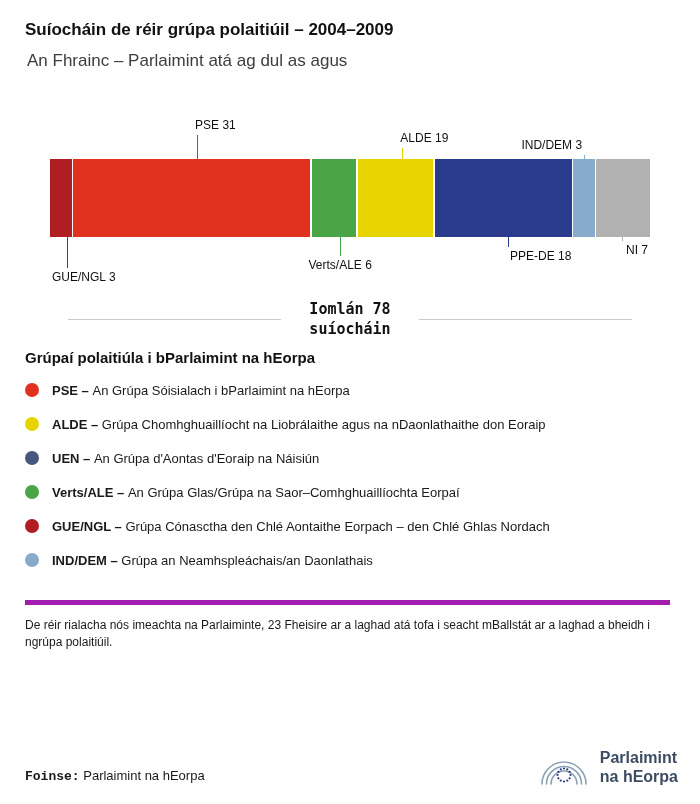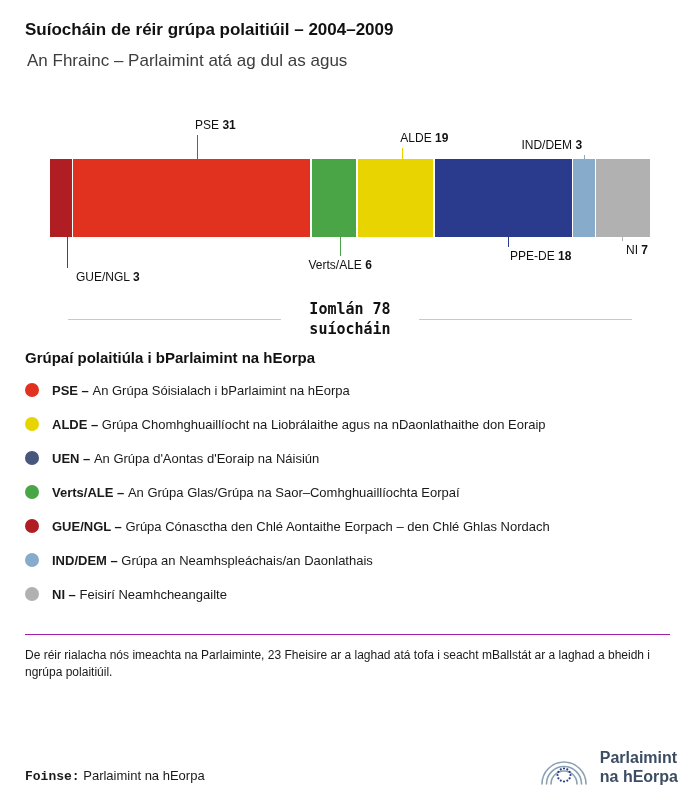--- a/index.html
+++ b/index.html
@@ -8,57 +8,57 @@
     font-family:"Liberation Sans",sans-serif;color:#1a1a1a;
   }
   .header{padding:20px 25px 0 25px;}
   .title{font-size:17px;font-weight:bold;color:#111;}
   .subtitle{font-size:17px;color:#3d3d3d;margin-top:11px;padding-left:2px;}
 
   .chart{position:relative;height:190px;margin-top:26px;}
   .bar-seg{position:absolute;top:62px;height:78px;}
   .callout-line{position:absolute;width:1px;}
   .callout-label{position:absolute;font-size:12px;height:15px;line-height:15px;white-space:nowrap;color:#111;}
-  .callout-label b{font-weight:bold;margin-top:40px;}
+  .callout-label b{font-weight:normal;margin-top:40px;}
 
   .total-row{display:flex;align-items:center;margin:12px 68px 0 68px;}
   .total-row .rule{flex:1;height:1px;background:#c9c9c9;}
   .total-text{margin:0 28px;text-align:center;font-family:"DejaVu Sans Mono",monospace;
     font-weight:bold;font-size:15px;line-height:20px;color:#111;}
 
   .legend{padding:0 25px;margin-top:10px;}
   .legend-title{font-size:15px;font-weight:bold;color:#111;}
   .legend-items{margin-top:16px;}
   .legend-item{display:flex;margin-bottom:16px;}
   .legend-dot{width:14px;height:14px;border-radius:50%;flex:0 0 14px;margin-top:1px;}
   .legend-text{margin-left:13px;font-size:13px;line-height:18px;max-width:600px;color:#1a1a1a;}
   .legend-text b{font-weight:bold;}
 
-  .footnote{margin:30px 25px 0 25px;border-top:1px solid #a21caf;padding-top:12px;
+  .footnote{margin:30px 25px 0 25px;border-top:5px solid #a21caf;padding-top:12px;
     font-size:12px;line-height:17px;color:#1a1a1a;max-width:645px;}
 
   .bottom{position:absolute;left:25px;right:22px;bottom:14px;display:flex;
     align-items:flex-end;justify-content:space-between;}
   .source{font-size:13px;padding-bottom:6px;}
   .source b{font-weight:bold;font-family:Liberation Mono, monospace;}
   .logo{display:flex;align-items:center;}
   .logo-text{font-size:16px;font-weight:bold;color:#3c4d63;line-height:19px;margin-left:7px;}
 </style>
 </head>
 <body>
 
 <div class="header">
   <div class="title">Suíocháin de réir grúpa polaitiúil – 2004–2009</div>
   <div class="subtitle">An Fhrainc – Parlaimint atá ag dul as agus</div>
 </div>
 
 <div class="chart" id="chart">
     <div class="bar-seg" style="left: 50px; width: 21.5769px; background: rgb(176, 30, 36);"></div>
     <div class="callout-line" style="left: 67.3077px; height: 31px; background: rgb(176, 30, 36); top: 140px;"></div>
-    <div class="callout-label" style="top: 173px; left: 76px;"><span>GUE/NGL </span><b>3</b></div>
+    <div class="callout-label" style="top: 173px; left: 52px;"><span>GUE/NGL </span><b>3</b></div>
     <div class="bar-seg" style="left: 73.0769px; width: 236.962px; background: rgb(224, 50, 31);"></div>
     <div class="callout-line" style="left: 197.077px; height: 24px; background: rgb(224, 50, 31); top: 38px;"></div>
     <div class="callout-label" style="top: 21px; left: 195.077px;"><span>PSE </span><b>31</b></div>
     <div class="bar-seg" style="left: 311.538px; width: 44.6538px; background: rgb(74, 165, 70);"></div>
     <div class="callout-line" style="left: 340.154px; height: 19px; background: rgb(74, 165, 70); top: 140px;"></div>
     <div class="callout-label" style="top: 161px; left: 340.154px; transform: translateX(-50%);"><span>Verts/ALE </span><b>6</b></div>
     <div class="bar-seg" style="left: 357.692px; width: 75.4231px; background: rgb(232, 212, 0);"></div>
     <div class="callout-line" style="left: 402.308px; height: 11px; background: rgb(232, 212, 0); top: 51px;"></div>
     <div class="callout-label" style="top: 34px; left: 400.308px;"><span>ALDE </span><b>19</b></div>
     <div class="bar-seg" style="left: 434.615px; width: 136.962px; background: rgb(42, 58, 140);"></div>
@@ -101,24 +101,20 @@
         <span class="legend-text"><b>Verts/ALE – </b>An Grúpa Glas/Grúpa na Saor–Comhghuaillíochta Eorpaí</span>
       </div>
       <div class="legend-item">
         <span class="legend-dot" style="background: rgb(176, 30, 36);"></span>
         <span class="legend-text"><b>GUE/NGL – </b>Grúpa Cónasctha den Chlé Aontaithe Eorpach – den Chlé Ghlas Nordach</span>
       </div>
       <div class="legend-item">
         <span class="legend-dot" style="background: rgb(135, 171, 202);"></span>
         <span class="legend-text"><b>IND/DEM – </b>Grúpa an Neamhspleáchais/an Daonlathais</span>
       </div>
-      <div class="legend-item">
-        <span class="legend-dot" style="background: rgb(177, 177, 177);"></span>
-        <span class="legend-text"><b>NI – </b>Feisirí Neamhcheangailte</span>
-      </div>
     </div>
 </div>
 
 <div class="footnote">De réir rialacha nós imeachta na Parlaiminte, 23 Fheisire ar a laghad atá tofa i seacht mBallstát ar a laghad a bheidh i ngrúpa polaitiúil.</div>
 
 <div class="bottom">
   <div class="source">
     <b>Foinse:</b>
     <span>Parlaimint na hEorpa</span>
   </div>

